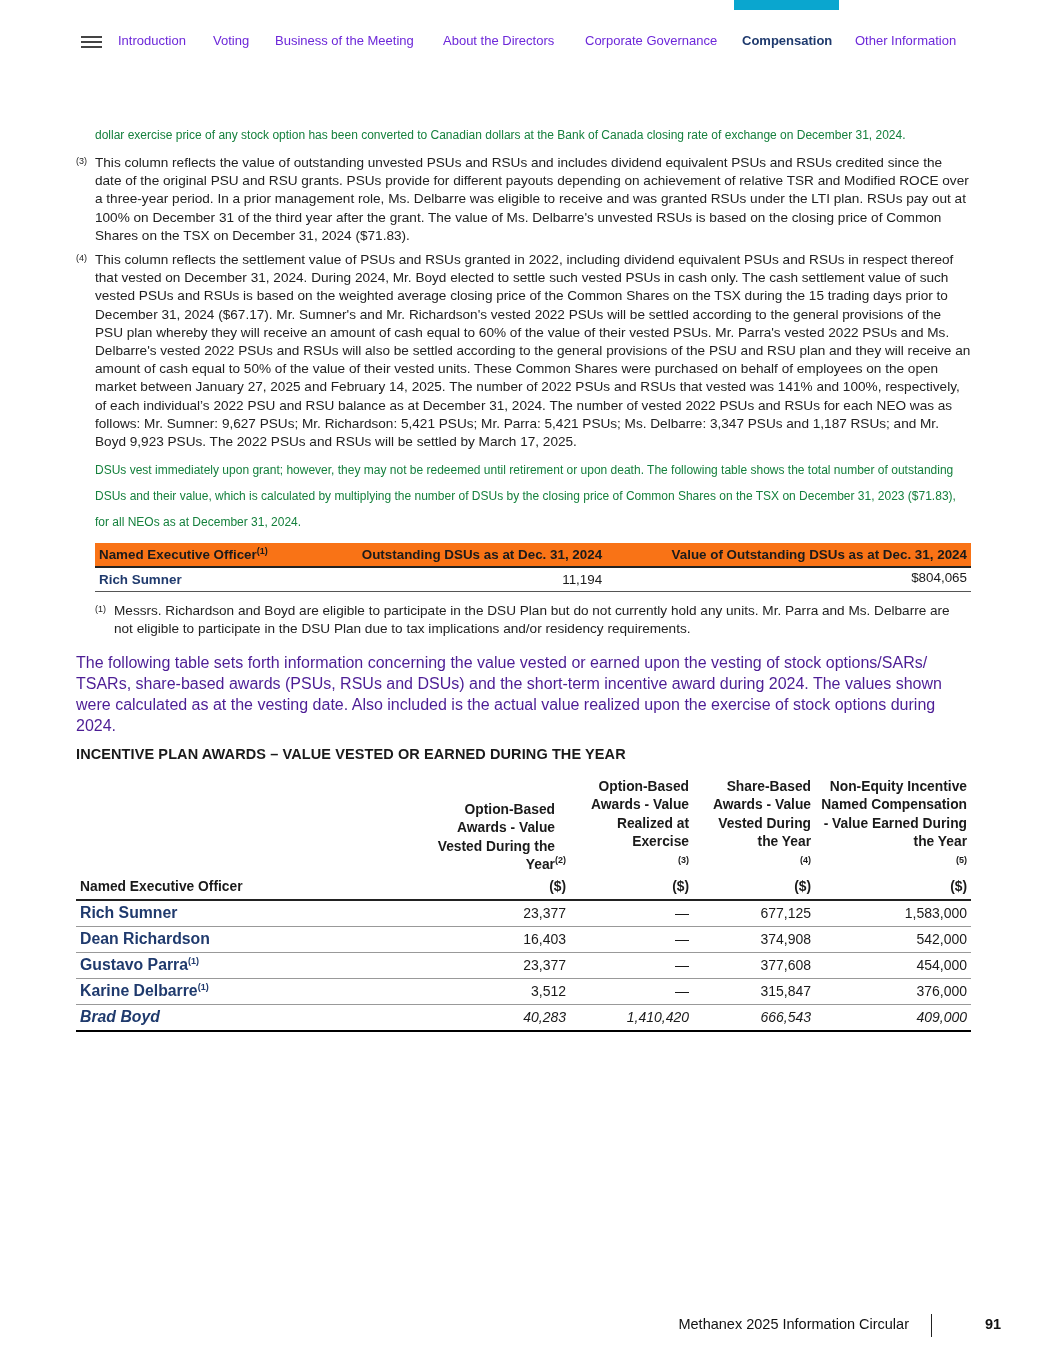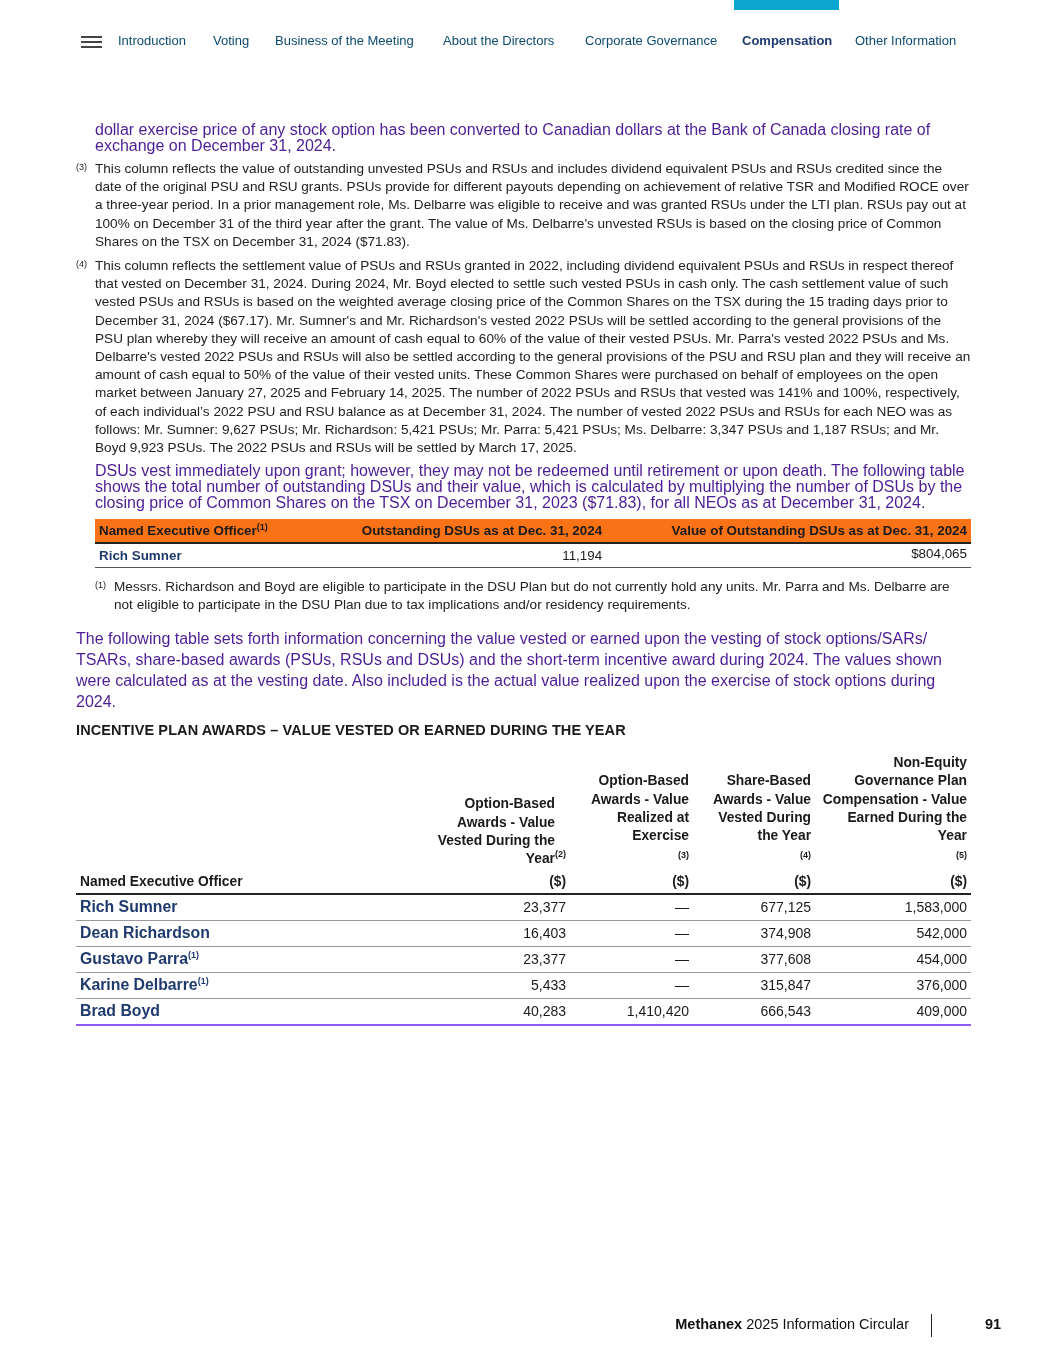--- a/index.html
+++ b/index.html
@@ -4,51 +4,51 @@
 <style>
   html, body { margin: 0; padding: 0; background: #ffffff; }
   body {
     width: 1048px; height: 1365px; position: relative; overflow: hidden;
     font-family: "Liberation Sans", "DejaVu Sans", sans-serif; color: #1a1a1a;
   }
   .nav { position: absolute; top: 0; left: 0; width: 1048px; height: 60px; }
   .nav-indicator { position: absolute; top: 0; left: 734px; width: 105px; height: 10px; background: #0aa6cf; }
   .menu-icon { position: absolute; left: 81px; top: 36px; width: 21px; height: 13px; cursor: pointer; }
   .menu-icon span { display: block; height: 2px; background: #444; margin-bottom: 3px; }
-  .nav-item { position: absolute; top: 33px; font-size: 13px; color: #0c4a6e; white-space: nowrap; cursor: pointer; }
+  .nav-item { position: absolute; top: 33px; font-size: 13px; color: #6d28d9; white-space: nowrap; cursor: pointer; }
   .nav-item.active { color: #1f3a6d; font-weight: bold; }
 
   .content { position: absolute; left: 76px; top: 122px; width: 895px; }
   .fn { font-size: 13.6px; line-height: 18.2px; color: #222; position: relative; padding-left: 19px; margin: 0 0 6px 0; }
   .fn sup { position: absolute; left: 0; top: -2px; font-size: 9px; }
-  .para-indent { font-size: 16px; line-height: 16px; color: #4c1d95; padding-left: 19px; margin: 0 0 8px 0; }
+  .para-indent { font-size: 12px; line-height: 26px; color: #15803d; padding-left: 19px; margin: 0 0 8px 0; }
 
   table.dsu { margin-left: 19px; width: 876px; border-collapse: collapse; font-size: 13.4px; }
   table.dsu th { background: #f97316; font-weight: bold; padding: 3px 4px; text-align: right; border-bottom: 2px solid #222; white-space: nowrap; }
   table.dsu th:first-child { text-align: left; }
   table.dsu td { padding: 4px 4px 4px; border-bottom: 1px solid #555; text-align: right; }
   table.dsu td:first-child { text-align: left; color: #1f3a6d; font-weight: bold; }
   sup.s { font-size: 9px; }
 
   .fn2 { margin-top: 10px; }
 
   .body-text { font-size: 16px; line-height: 21px; color: #4c1d95; margin: 14px 0 10px 0; }
   .section-title { font-size: 14.5px; font-weight: bold; color: #1a1a1a; margin: 0 0 14px 0; letter-spacing: 0.1px; }
 
   table.ipa { width: 895px; border-collapse: collapse; font-size: 14.5px; }
   table.ipa th { font-size: 13.8px; font-weight: bold; text-align: right; vertical-align: bottom; padding: 2px 4px; line-height: 18.3px; }
   table.ipa th:first-child { text-align: left; }
   table.ipa thead tr.units th { border-bottom: 2px solid #222; }
   table.ipa td { text-align: right; padding: 2px 4px; height: 21px; border-bottom: 1px solid #999; font-size: 14px; }
   table.ipa td:first-child { text-align: left; color: #1f3a6d; font-weight: bold; font-size: 15.8px; }
-  table.ipa tbody tr:last-child td { border-bottom: 2px solid #8b5cf6; }
+  table.ipa tbody tr:last-child td { border-bottom: 2px solid #000000; font-style: italic; }
 
   .footer { position: absolute; top: 1314px; left: 0; width: 1048px; height: 24px; }
   .footer-brand { position: absolute; right: 139px; top: 2px; font-size: 14.5px; color: #111; white-space: nowrap; }
-  .footer-brand b { font-weight: bold; }
+  .footer-brand b { font-weight: normal; }
   .footer-div { position: absolute; left: 931px; top: 0; width: 1px; height: 23px; background: #222; }
   .footer-page { position: absolute; left: 949px; top: 2px; font-size: 14.5px; font-weight: bold; color: #111; margin-left: 36px; }
 </style>
 </head>
 <body>
 
 <div class="nav">
   <div class="nav-indicator"></div>
   <div class="menu-icon">
       <span></span>
@@ -112,21 +112,21 @@
         <col style="width:123px">
         <col style="width:122px">
         <col style="width:156px">
     </colgroup>
     <thead>
       <tr>
         <th></th>
         <th><span style="display:inline-block;width:132px">Option-Based Awards - Value Vested During the Year</span><sup class="s">(2)</sup></th>
         <th><span style="display:inline-block;width:110px">Option-Based Awards - Value Realized at Exercise</span><sup class="s">(3)</sup></th>
         <th><span style="display:inline-block;width:108px">Share-Based Awards - Value Vested During the Year</span><sup class="s">(4)</sup></th>
-        <th><span style="display:inline-block;width:148px">Non-Equity Governance Plan Compensation - Value Earned During the Year</span><sup class="s">(5)</sup></th>
+        <th><span style="display:inline-block;width:148px">Non-Equity Incentive Named Compensation - Value Earned During the Year</span><sup class="s">(5)</sup></th>
       </tr>
       <tr class="units">
         <th>Named Executive Officer</th>
         <th>($)</th>
         <th>($)</th>
         <th>($)</th>
         <th>($)</th>
       </tr>
     </thead>
     <tbody>
@@ -146,21 +146,21 @@
       </tr>
       <tr>
         <td><span>Gustavo Parra</span><sup class="s">(1)</sup></td>
         <td>23,377</td>
         <td>—</td>
         <td>377,608</td>
         <td>454,000</td>
       </tr>
       <tr>
         <td><span>Karine Delbarre</span><sup class="s">(1)</sup></td>
-        <td>5,433</td>
+        <td>3,512</td>
         <td>—</td>
         <td>315,847</td>
         <td>376,000</td>
       </tr>
       <tr>
         <td><span>Brad Boyd</span><sup class="s"></sup></td>
         <td>40,283</td>
         <td>1,410,420</td>
         <td>666,543</td>
         <td>409,000</td>

